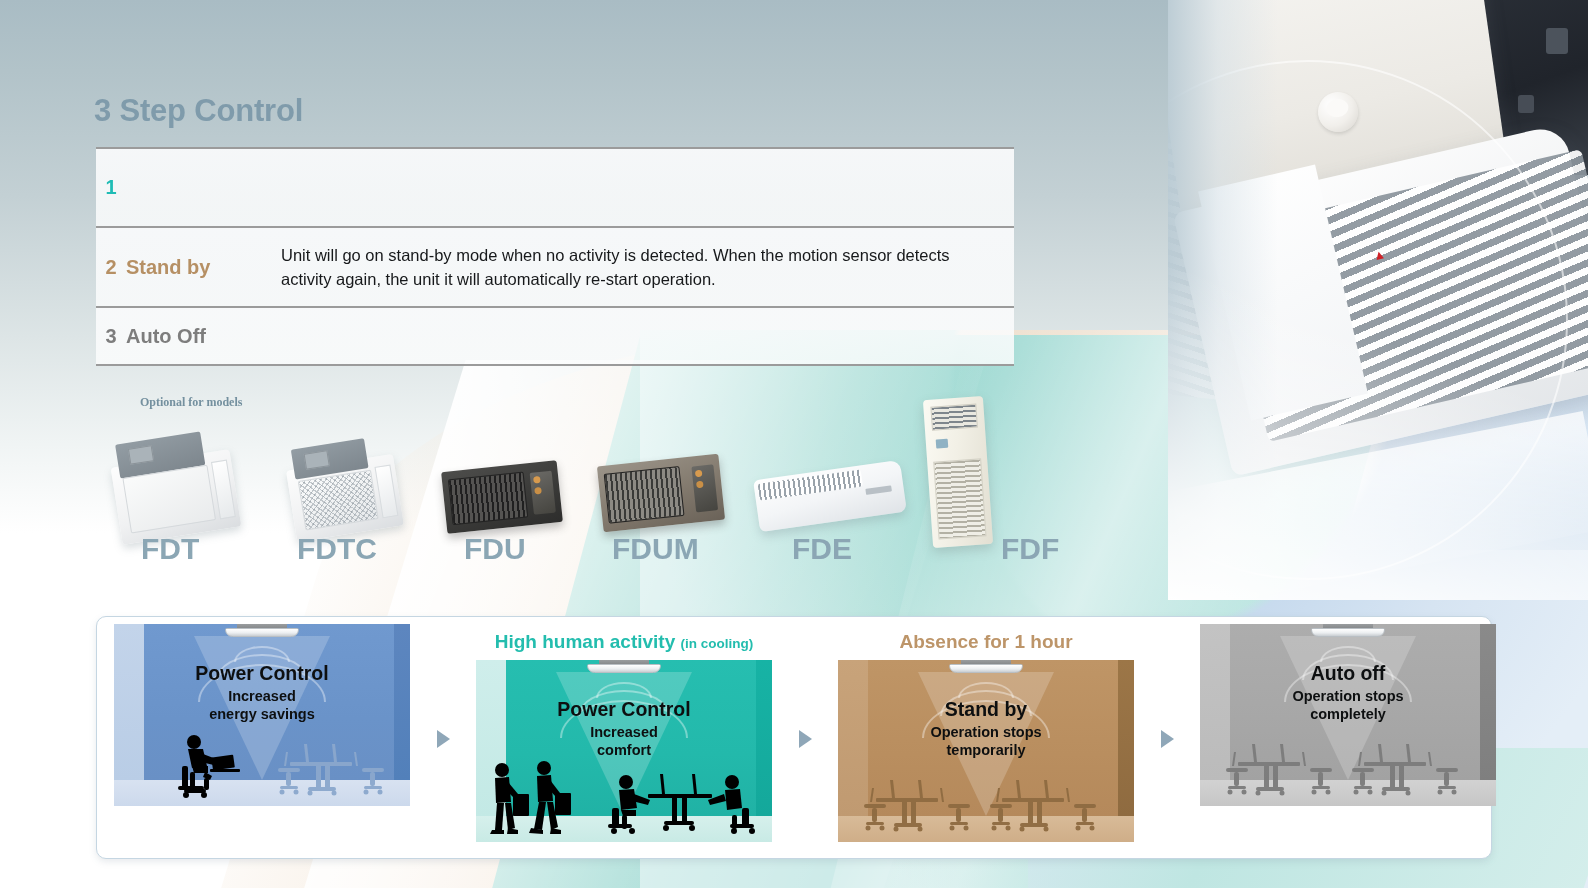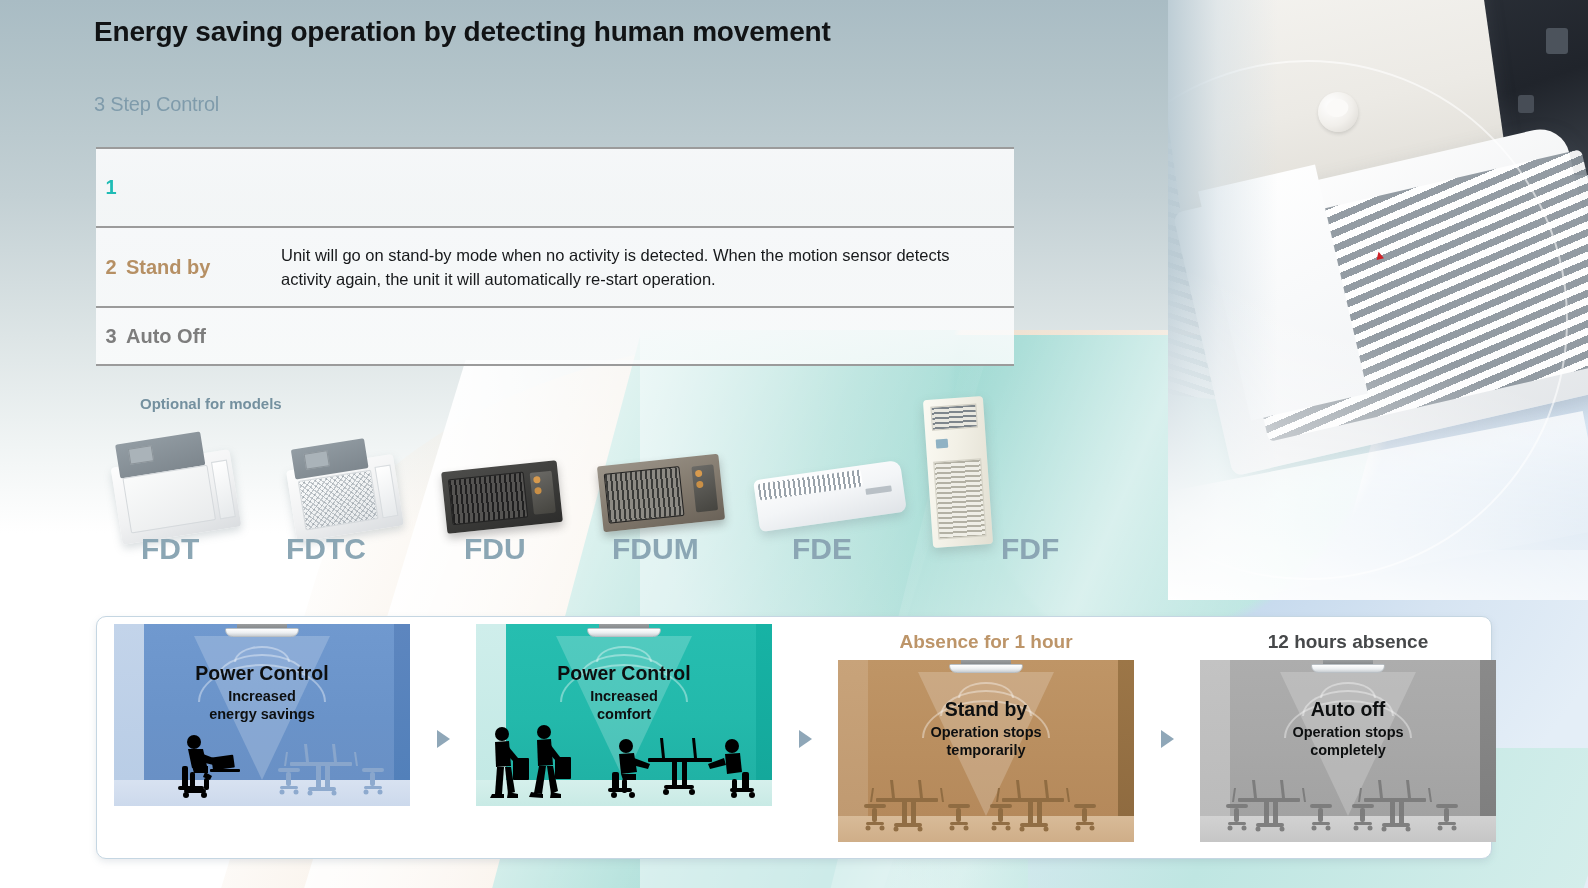--- a/index.html
+++ b/index.html
@@ -156,21 +156,21 @@
     background: linear-gradient(90deg, rgba(186,203,212,0.95) 0%, rgba(210,222,229,0.55) 45%, rgba(255,255,255,0) 100%);
   }
 
   
   .h-main {
     position: absolute; left: 94px; top: 16px;
     font-size: 28px; font-weight: bold; color: #111315; letter-spacing: -0.2px;
   }
   .h-sub {
     position: absolute; left: 94px; top: 93px;
-    font-size: 20px; font-weight: normal; color: #7f9bab; letter-spacing: -0.2px;
+    font-size: 31px; font-weight: bold; color: #7f9bab; letter-spacing: -0.2px;
   }
 
   
   .steps {
     position: absolute; left: 96px; top: 147px; width: 918px;
   }
   .step-row {
     display: flex; align-items: center;
     border-top: 2px solid #9b9b9b;
     background: linear-gradient(180deg, rgba(250,251,252,0.92) 0%, rgba(252,253,253,0.82) 100%);
@@ -191,21 +191,21 @@
   .r1 { height: 79px; }
   .r2 { height: 80px; }
   .r3 { height: 60px; }
   .c-teal  { color: #1fbcb5; }
   .c-tan   { color: #b69064; }
   .c-gray  { color: #7d7d7d; }
 
   
   .opt-label {
     position: absolute; left: 140px; top: 395px;
-    font-size: 15px; font-weight: bold; color: #74909f;
+    font-size: 12px; font-weight: bold; color: #74909f; font-family: Liberation Serif, serif;
   }
   .models { position: absolute; left: 96px; top: 400px; width: 1000px; height: 160px; }
   .model { position: absolute; }
   .model .name {
     position: absolute; font-size: 30px; font-weight: bold; color: #8ba6b4;
     letter-spacing: 0px; white-space: nowrap;
   }
 
   
   .u-cassette {
@@ -440,21 +440,20 @@
     <div class="louver-cut"></div>
     <div class="logo">
       <div class="mark">▲</div>
     </div>
     <div class="arc"></div>
     <div class="skirt"></div>
     <div class="left-fade"></div>
     <div class="vignette"></div>
   </div>
 
-  <div class="h-main">Energy saving operation by detecting human movement</div>
   <div class="h-sub">3 Step Control</div>
 
   <div class="steps">
 
     <div class="step-row r1">
       <div class="num c-teal">1</div>
     </div>
 
     <div class="step-row r2">
       <div class="num c-tan">2</div>
@@ -485,21 +484,21 @@
     </div>
 
     <div class="model" style="left:185px; top:20px;">
       <div class="u-cassette u-mesh" style="left:10px; top:42px; width:108px; height:72px;">
         <div class="bodybox" style="width:74px; height:30px; top:-20px;">
             <div class="lid"></div>
           </div>
         <div class="inner"></div>
         <div class="side"></div>
       </div>
-      <div class="name" style="left:5px; top:112px;text-align:right;">FDTC</div>
+      <div class="name" style="left:16px; top:112px;text-align:right;">FDTC</div>
     </div>
 
     <div class="model" style="left:340px; top:20px;">
       <div class="u-duct" style="left:8px; top:46px;">
         <div class="fan"></div>
         <div class="pipes"></div>
       </div>
       <div class="name" style="left:28px; top:112px;">FDU</div>
     </div>
 
@@ -601,20 +600,24 @@
             </svg>
           </div>
         </div>
       </div>
 
       <div class="sc-arrow">
         <div class="tri"></div>
       </div>
 
       <div class="sc-col">
+        <div class="sc-title t-teal">
+          <span>High human activity</span>
+          <span class="small">(in cooling)</span>
+        </div>
         <div class="room rm-teal">
           <div class="wall-l"></div>
           <div class="back"></div>
           <div class="wall-r"></div>
           <div class="floor"></div>
           <div class="cone"></div>
           <div class="wave w1"></div>
           <div class="wave w2"></div>
           <div class="wave w3"></div>
           <div class="unit">
@@ -766,24 +769,20 @@
             </svg>
           </div>
         </div>
       </div>
 
       <div class="sc-arrow">
         <div class="tri"></div>
       </div>
 
       <div class="sc-col">
-        <div class="sc-title t-dark">
-          <span>12 hours absence</span>
-          <span class="small"></span>
-        </div>
         <div class="room rm-gray">
           <div class="wall-l"></div>
           <div class="back"></div>
           <div class="wall-r"></div>
           <div class="floor"></div>
           <div class="cone"></div>
           <div class="wave w1"></div>
           <div class="wave w2"></div>
           <div class="wave w3"></div>
           <div class="unit">

